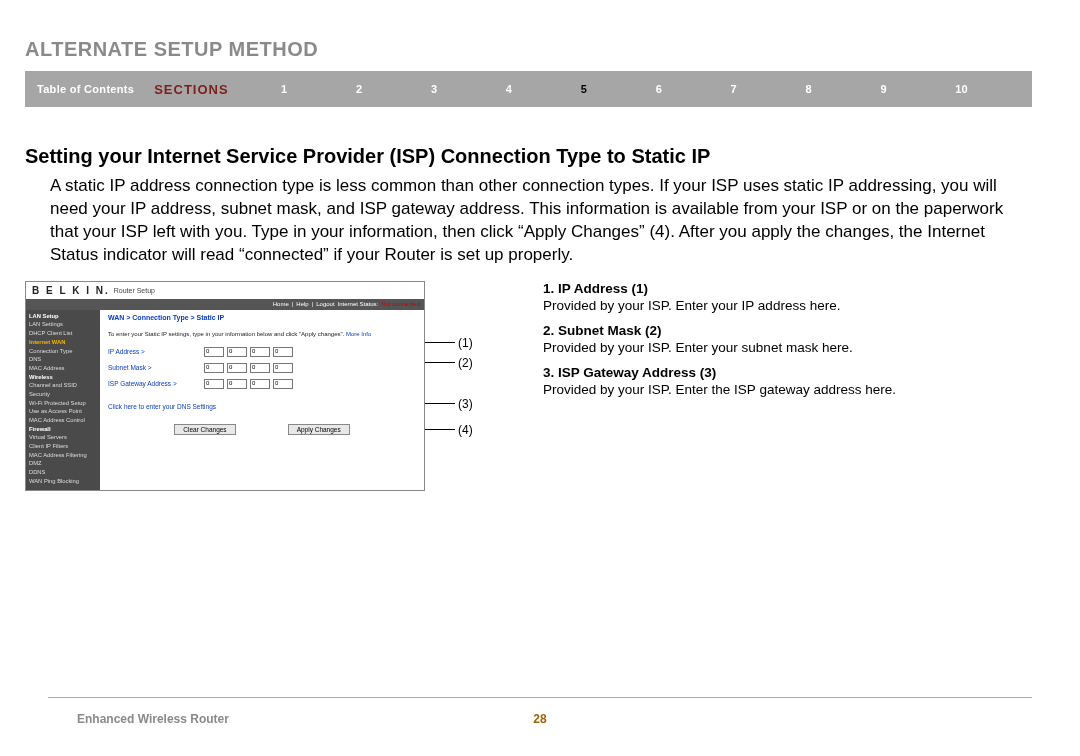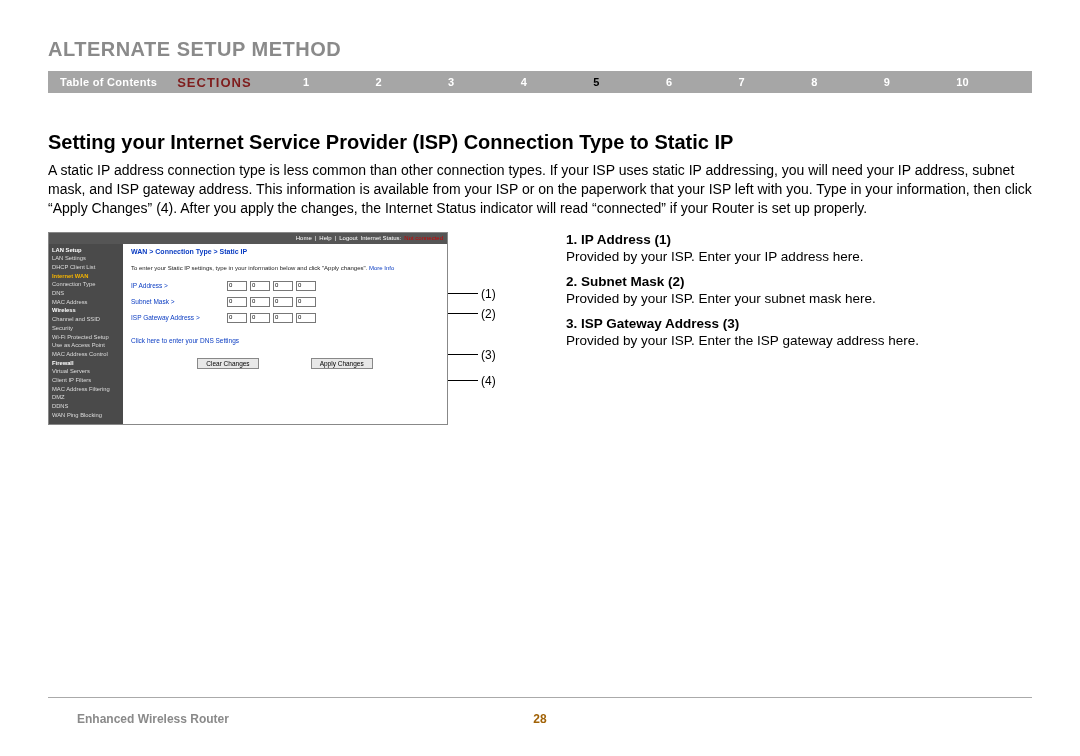--- a/index.html
+++ b/index.html
@@ -1,27 +1,27 @@
 <!DOCTYPE html>
 <html><head>
 <meta charset="utf-8">
 <style>
   * { box-sizing: border-box; margin: 0; padding: 0; }
   body { font-family: Arial, Helvetica, sans-serif; width: 1080px; height: 756px; background: #fff; position: relative; }
-  .page { padding: 38px 48px 0 48px; }
+  .page { padding: 38px 48px 0 25px; }
   .page-title { font-size: 20px; font-weight: bold; color: #8a8a8a; letter-spacing: 0.5px; margin-bottom: 10px; }
-  .navbar { display: flex; align-items: center; background: #a6a6a6; height: 22px; font-size: 11px; color: #fff; }
+  .navbar { display: flex; align-items: center; background: #a6a6a6; height: 36px; font-size: 11px; color: #fff; }
   .navbar .toc { padding: 0 12px; font-weight: bold; letter-spacing: 0.3px; }
   .navbar .sections-label { padding: 0 18px 0 8px; font-weight: bold; font-size: 13px; letter-spacing: 1px; color: #7f1d1d; }
   .navbar .numbers { flex: 1; display: flex; justify-content: space-around; padding-right: 30px; }
   .navbar .numbers span { font-weight: bold; color: #fff; font-size: 11px; }
   .navbar .numbers span.active { color: #000; }
   .content { margin-top: 38px; }
   .subheading { font-weight: bold; font-size: 20px; margin-bottom: 7px; }
-  .para { font-size: 14px; line-height: 1.35; margin-bottom: 14px; }
+  .para { font-size: 17px; line-height: 1.35; margin-bottom: 14px; margin-left: 25px; }
   .body-row { display: flex; gap: 56px; margin-top: 10px; }
   .figure-col { width: 462px; }
   .desc-col { flex: 1; font-size: 13.5px; }
   .desc-col .item-title { font-weight: bold; margin-bottom: 2px; }
   .desc-col .item-text { margin-bottom: 10px; }
   
   .fig-wrap { display: flex; align-items: flex-start; }
   .router-ui { width: 400px; border: 1px solid #888; background: #fff; font-size: 7px; position: relative; }
   .router-header { display: flex; align-items: center; padding: 3px 6px; }
   .brand { font-weight: bold; letter-spacing: 2px; font-size: 10px; color: #222; }
@@ -79,20 +79,24 @@
   </div>
 
   <div class="content">
     <div class="subheading">Setting your Internet Service Provider (ISP) Connection Type to Static IP</div>
     <div class="para">A static IP address connection type is less common than other connection types. If your ISP uses static IP addressing, you will need your IP address, subnet mask, and ISP gateway address. This information is available from your ISP or on the paperwork that your ISP left with you. Type in your information, then click “Apply Changes” (4). After you apply the changes, the Internet Status indicator will read “connected” if your Router is set up properly.</div>
 
     <div class="body-row">
       <div class="figure-col">
         <div class="fig-wrap">
           <div class="router-ui">
+            <div class="router-header">
+              <span class="brand">B E L K I N.</span>
+              <span class="brand-sub">Router Setup</span>
+            </div>
             <div class="r-topbar">
               <span>Home</span>
               <span>|</span>
               <span>Help</span>
               <span>|</span>
               <span>Logout</span>
               <span>Internet Status:</span>
               <span class="status-red">Not connected</span>
             </div>
             <div class="r-body">

